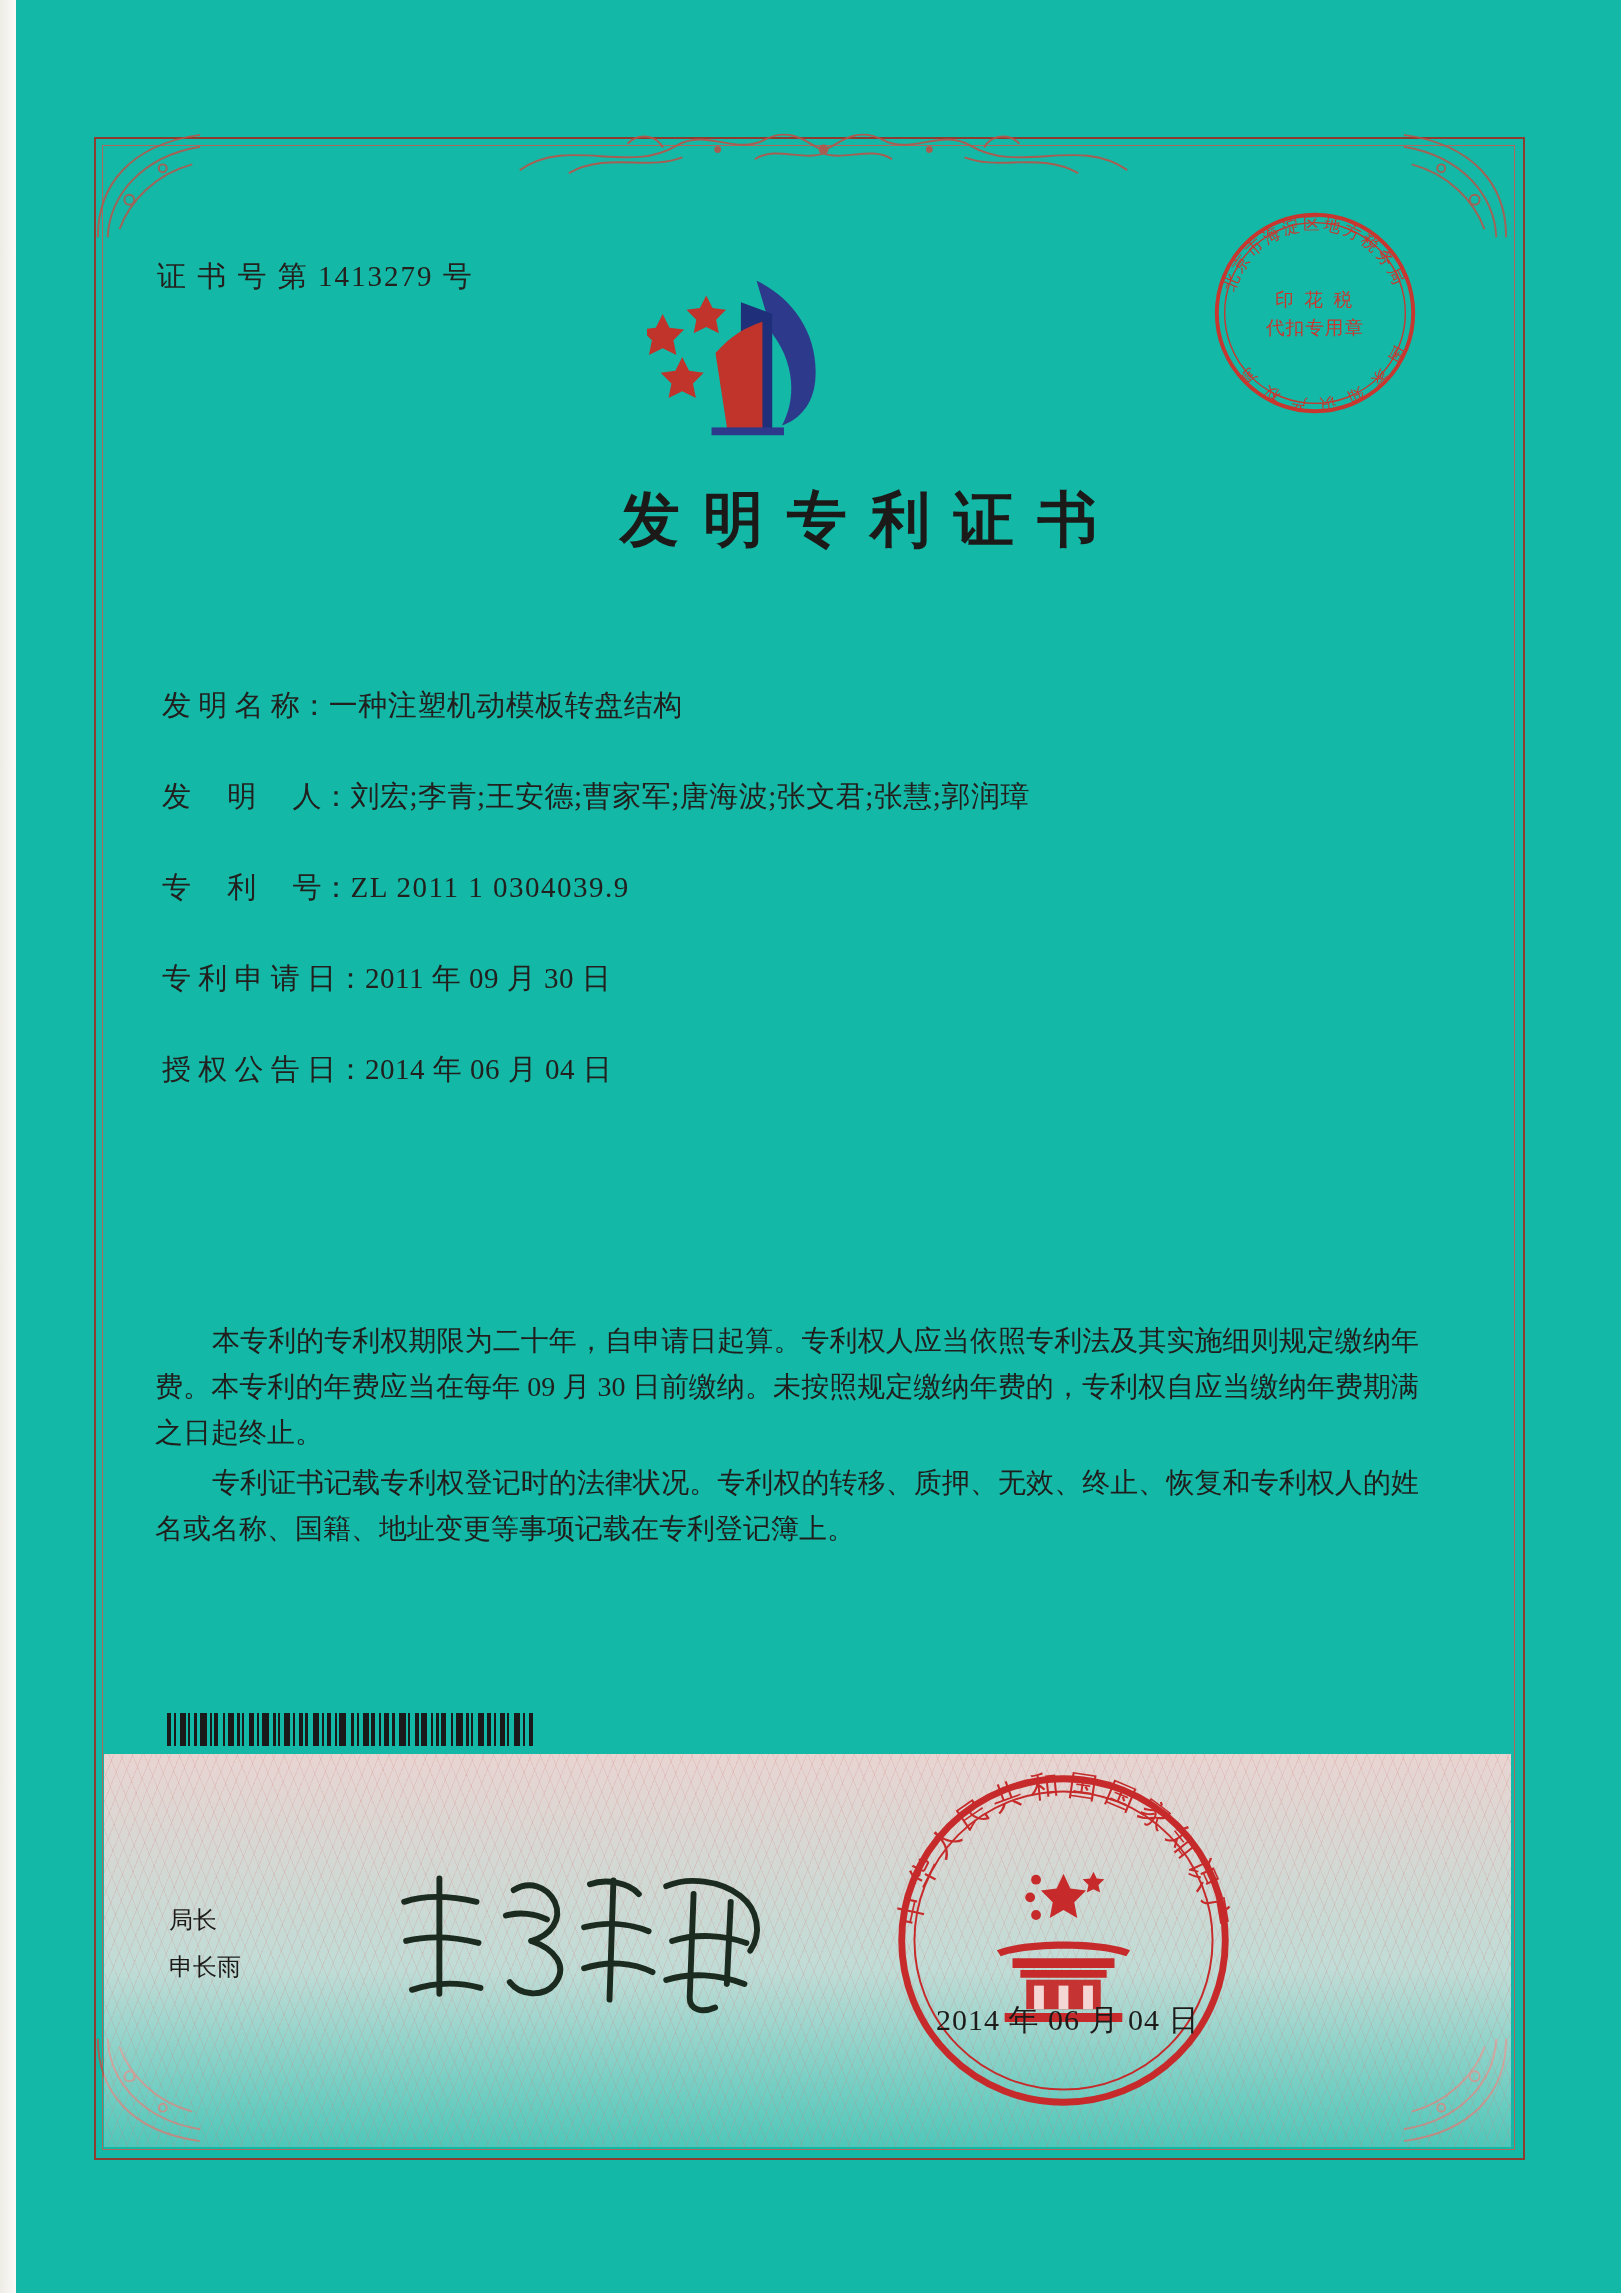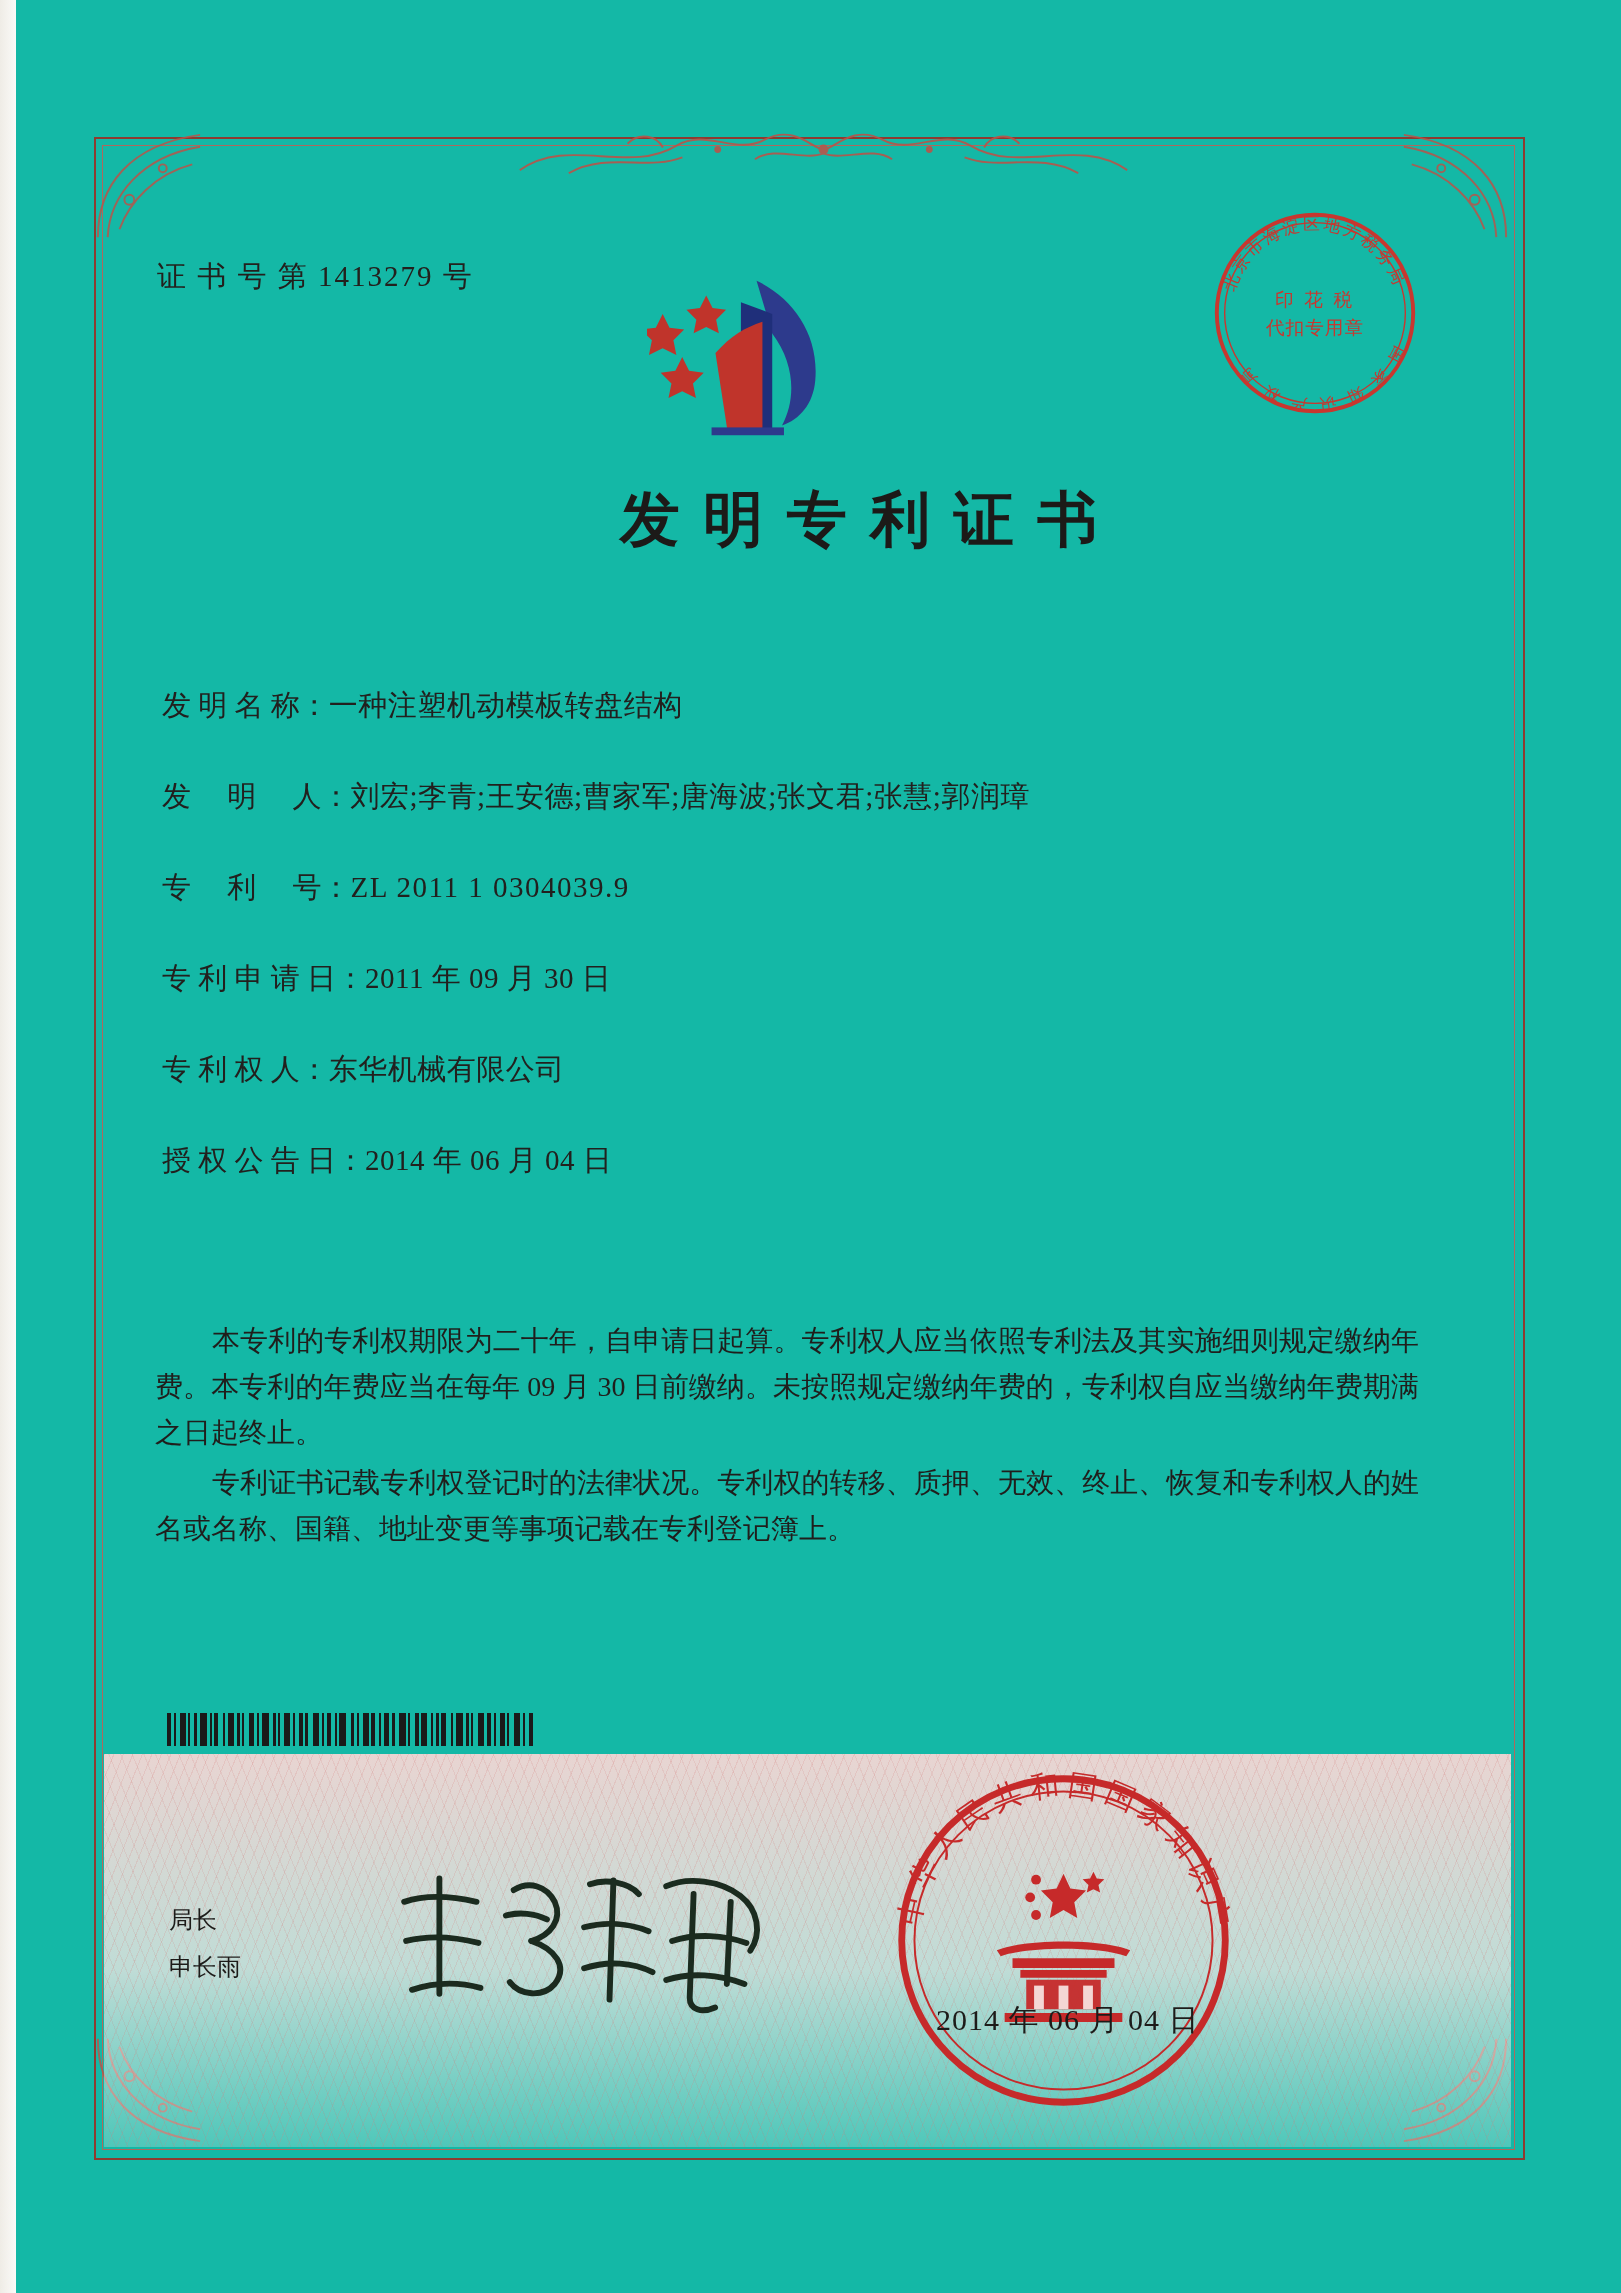--- a/index.html
+++ b/index.html
@@ -345,24 +345,20 @@
       <span class="field-label">发     明     人：</span>
       <span class="field-value">刘宏;李青;王安德;曹家军;唐海波;张文君;张慧;郭润璋</span>
     </div>
     <div class="field-row">
       <span class="field-label">专     利     号：</span>
       <span class="field-value mono-ish">ZL 2011 1 0304039.9</span>
     </div>
     <div class="field-row">
       <span class="field-label">专 利 申 请 日：</span>
       <span class="field-value">2011 年 09 月 30 日</span>
-    </div>
-    <div class="field-row">
-      <span class="field-label">专 利 权 人：</span>
-      <span class="field-value">东华机械有限公司</span>
     </div>
     <div class="field-row">
       <span class="field-label">授 权 公 告 日：</span>
       <span class="field-value">2014 年 06 月 04 日</span>
     </div>
   </div>
 
   <div class="body-text">
     <p>本专利的专利权期限为二十年，自申请日起算。专利权人应当依照专利法及其实施细则规定缴纳年费。本专利的年费应当在每年 09 月 30 日前缴纳。未按照规定缴纳年费的，专利权自应当缴纳年费期满之日起终止。</p>
     <p>专利证书记载专利权登记时的法律状况。专利权的转移、质押、无效、终止、恢复和专利权人的姓名或名称、国籍、地址变更等事项记载在专利登记簿上。</p>

